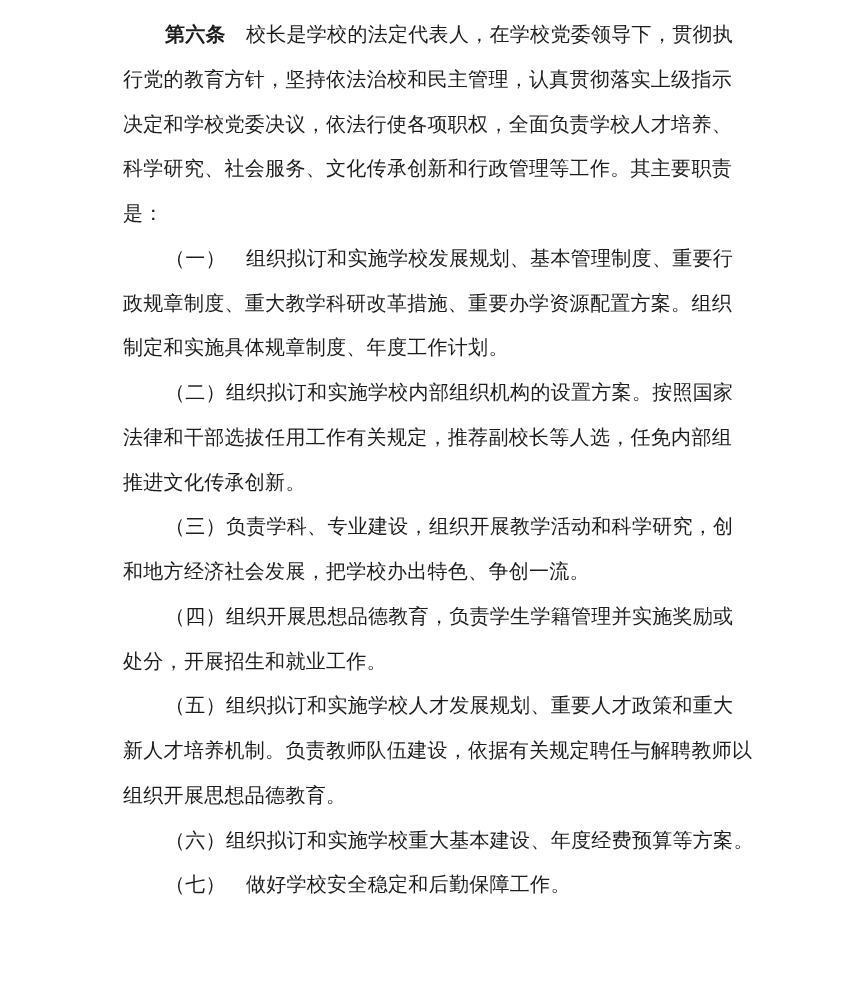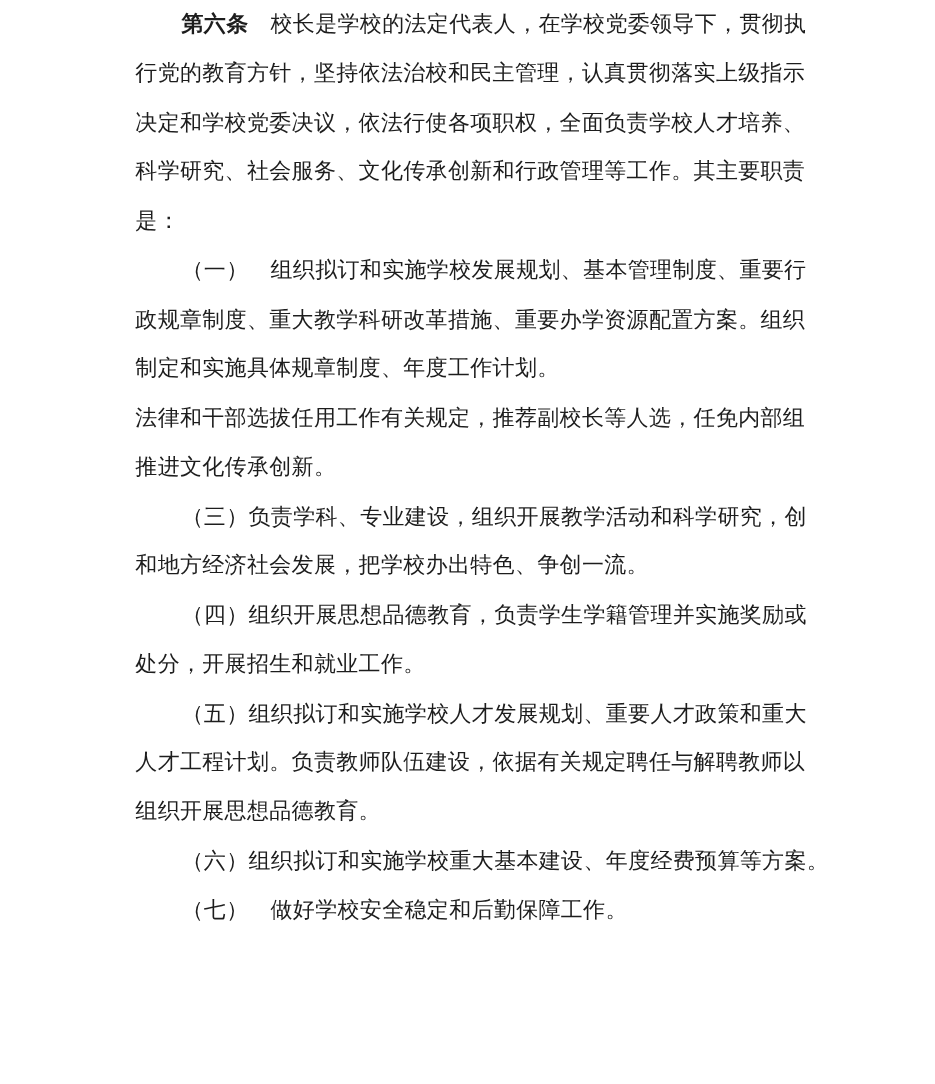--- a/index.html
+++ b/index.html
@@ -38,20 +38,21 @@
     text-align-last:left;
   }
   .line.first{
     padding-left:42px;
   }
   .marker{
     display:inline-block;
   }
   .marker.bold{
     font-weight:bold;
+    margin-top:12px;
   }
   .marker.gap{
     margin-right:20px;
   }
 </style>
 </head>
 <body>
 
 <div class="page">
   <div class="article">
@@ -61,34 +62,35 @@
         <div class="line">决定和学校党委决议，依法行使各项职权，全面负责学校人才培养、</div>
         <div class="line">科学研究、社会服务、文化传承创新和行政管理等工作。其主要职责</div>
         <div class="line last">是：</div>
       </div>
       <div class="para">
         <div class="line first"><span class="marker gap">（一）</span>组织拟订和实施学校发展规划、基本管理制度、重要行</div>
         <div class="line">政规章制度、重大教学科研改革措施、重要办学资源配置方案。组织</div>
         <div class="line last">制定和实施具体规章制度、年度工作计划。</div>
       </div>
       <div class="para">
+        <div class="line first"><span class="marker">（二）</span>组织拟订和实施学校内部组织机构的设置方案。按照国家</div>
         <div class="line">法律和干部选拔任用工作有关规定，推荐副校长等人选，任免内部组</div>
         <div class="line last">推进文化传承创新。</div>
       </div>
       <div class="para">
         <div class="line first"><span class="marker">（三）</span>负责学科、专业建设，组织开展教学活动和科学研究，创</div>
         <div class="line last">和地方经济社会发展，把学校办出特色、争创一流。</div>
       </div>
       <div class="para">
         <div class="line first"><span class="marker">（四）</span>组织开展思想品德教育，负责学生学籍管理并实施奖励或</div>
         <div class="line last">处分，开展招生和就业工作。</div>
       </div>
       <div class="para">
         <div class="line first"><span class="marker">（五）</span>组织拟订和实施学校人才发展规划、重要人才政策和重大</div>
-        <div class="line">人才工程计划。负责教师队伍建设，依据有关规定聘任与解聘教师以</div>
+        <div class="line">新人才培养机制。负责教师队伍建设，依据有关规定聘任与解聘教师以</div>
         <div class="line last">组织开展思想品德教育。</div>
       </div>
       <div class="para">
         <div class="line first"><span class="marker">（六）</span>组织拟订和实施学校重大基本建设、年度经费预算等方案。</div>
       </div>
       <div class="para">
         <div class="line first last"><span class="marker gap">（七）</span>做好学校安全稳定和后勤保障工作。</div>
       </div>
     </div>
 </div>

